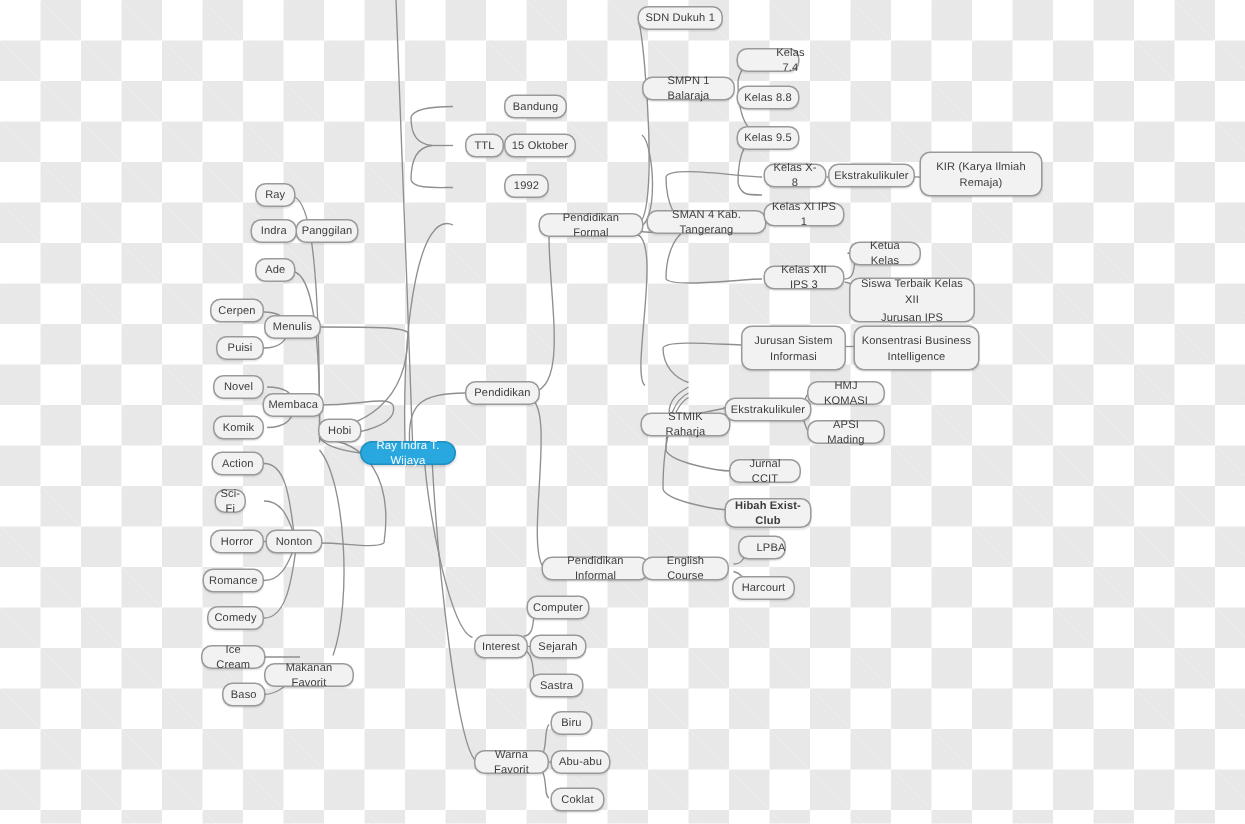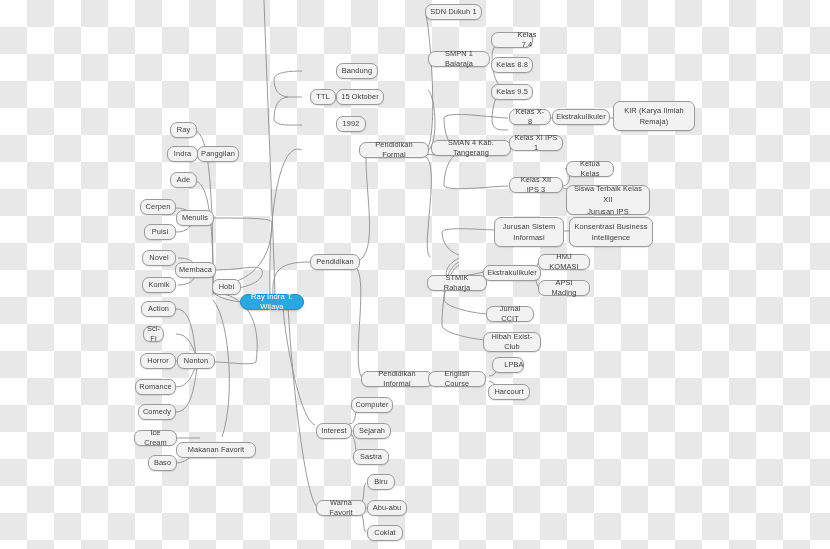--- a/index.html
+++ b/index.html
@@ -168,21 +168,21 @@
   <div class="node" style="left:142px;top:250px;width:34px;height:16px;">Novel</div>
   <div class="node" style="left:142px;top:277px;width:34px;height:16px;">Komik</div>
 
   <div class="node" style="left:177px;top:353px;width:38px;height:16px;">Nonton</div>
   <div class="node" style="left:141px;top:301px;width:35px;height:16px;">Action</div>
   <div class="node" style="left:143px;top:326px;width:21px;height:16px;">Sci-Fi</div>
   <div class="node" style="left:140px;top:353px;width:36px;height:16px;">Horror</div>
   <div class="node" style="left:135px;top:379px;width:41px;height:16px;">Romance</div>
   <div class="node" style="left:138px;top:404px;width:38px;height:16px;">Comedy</div>
 
-  <div class="node" style="left:176px;top:442px;width:80px;height:16px;">Makanan Favorit</div>
+  <div class="node" style="left:176px;top:442px;width:60px;height:16px;">Makanan Favorit</div>
   <div class="node" style="left:134px;top:430px;width:43px;height:16px;">Ice Cream</div>
   <div class="node" style="left:148px;top:455px;width:29px;height:16px;">Baso</div>
 
   <div class="node" style="left:310px;top:89px;width:26px;height:16px;">TTL</div>
   <div class="node" style="left:336px;top:63px;width:42px;height:16px;">Bandung</div>
   <div class="node" style="left:336px;top:89px;width:48px;height:16px;">15 Oktober</div>
   <div class="node" style="left:336px;top:116px;width:30px;height:16px;">1992</div>
 
   <div class="node" style="left:310px;top:254px;width:50px;height:16px;">Pendidikan</div>
 
@@ -212,21 +212,21 @@
   <div class="node two-line" style="left:494px;top:217px;width:70px;height:30px;">Jurusan Sistem
 Informasi</div>
   <div class="node two-line" style="left:569px;top:217px;width:84px;height:30px;">Konsentrasi Business
 Intelligence</div>
 
   <div class="node" style="left:483px;top:265px;width:58px;height:16px;">Ekstrakulikuler</div>
   <div class="node" style="left:538px;top:254px;width:52px;height:16px;">HMJ KOMASI</div>
   <div class="node" style="left:538px;top:280px;width:52px;height:16px;">APSI Mading</div>
 
   <div class="node" style="left:486px;top:306px;width:48px;height:16px;">Jurnal CCIT</div>
-  <div class="node" style="left:483px;top:332px;width:58px;height:20px;">Hibah Exist-Club</div>
+  <div class="node" style="left:483px;top:332px;width:58px;height:20px;font-weight:bold;">Hibah Exist-Club</div>
 
   <div class="node" style="left:361px;top:371px;width:72px;height:16px;">Pendidikan Informal</div>
   <div class="node" style="left:428px;top:371px;width:58px;height:16px;">English Course</div>
   <div class="node" style="left:492px;top:357px;width:32px;height:16px;padding-left:16px;">LPBA</div>
   <div class="node" style="left:488px;top:384px;width:42px;height:16px;">Harcourt</div>
 
   <div class="node" style="left:316px;top:423px;width:36px;height:16px;">Interest</div>
   <div class="node" style="left:351px;top:397px;width:42px;height:16px;">Computer</div>
   <div class="node" style="left:353px;top:423px;width:38px;height:16px;">Sejarah</div>
   <div class="node" style="left:353px;top:449px;width:36px;height:16px;">Sastra</div>

